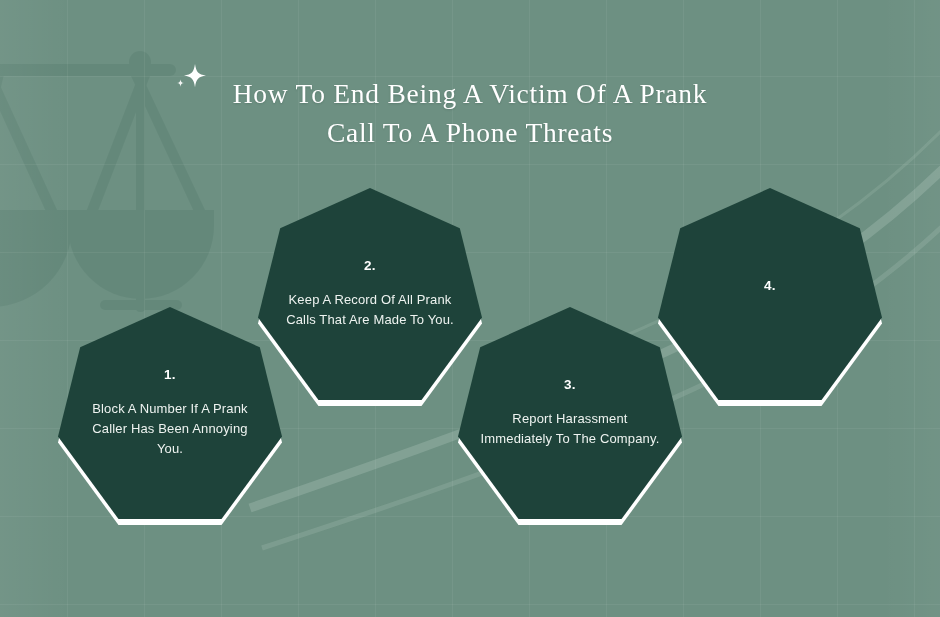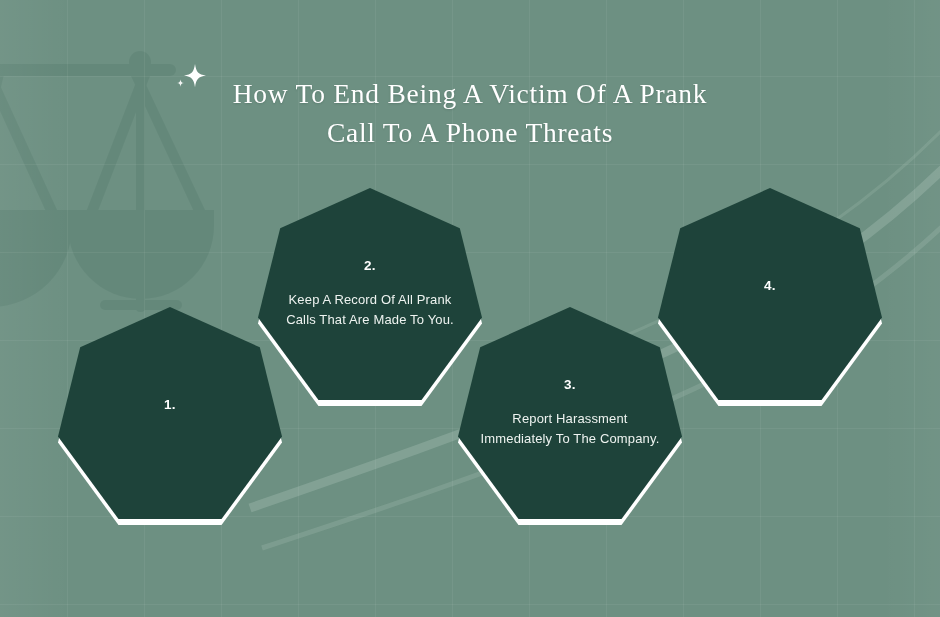--- a/index.html
+++ b/index.html
@@ -146,20 +146,21 @@
   <div class="title-wrap">
     <div class="title-line">How To End Being A Victim Of A Prank</div>
     <div class="title-line">Call To A Phone Threats</div>
   </div>
 
   <div class="card" style="left:58px; top:307px;">
     <div class="hept-shadow"></div>
     <div class="hept-body"></div>
     <div class="card-inner">
       <div class="card-num">1.</div>
+      <div class="card-text">Block A Number If A Prank Caller Has Been Annoying You.</div>
     </div>
   </div>
 
   <div class="card" style="left:258px; top:188px;">
     <div class="hept-shadow"></div>
     <div class="hept-body"></div>
     <div class="card-inner">
       <div class="card-num">2.</div>
       <div class="card-text">Keep A Record Of All Prank Calls That Are Made To You.</div>
     </div>

